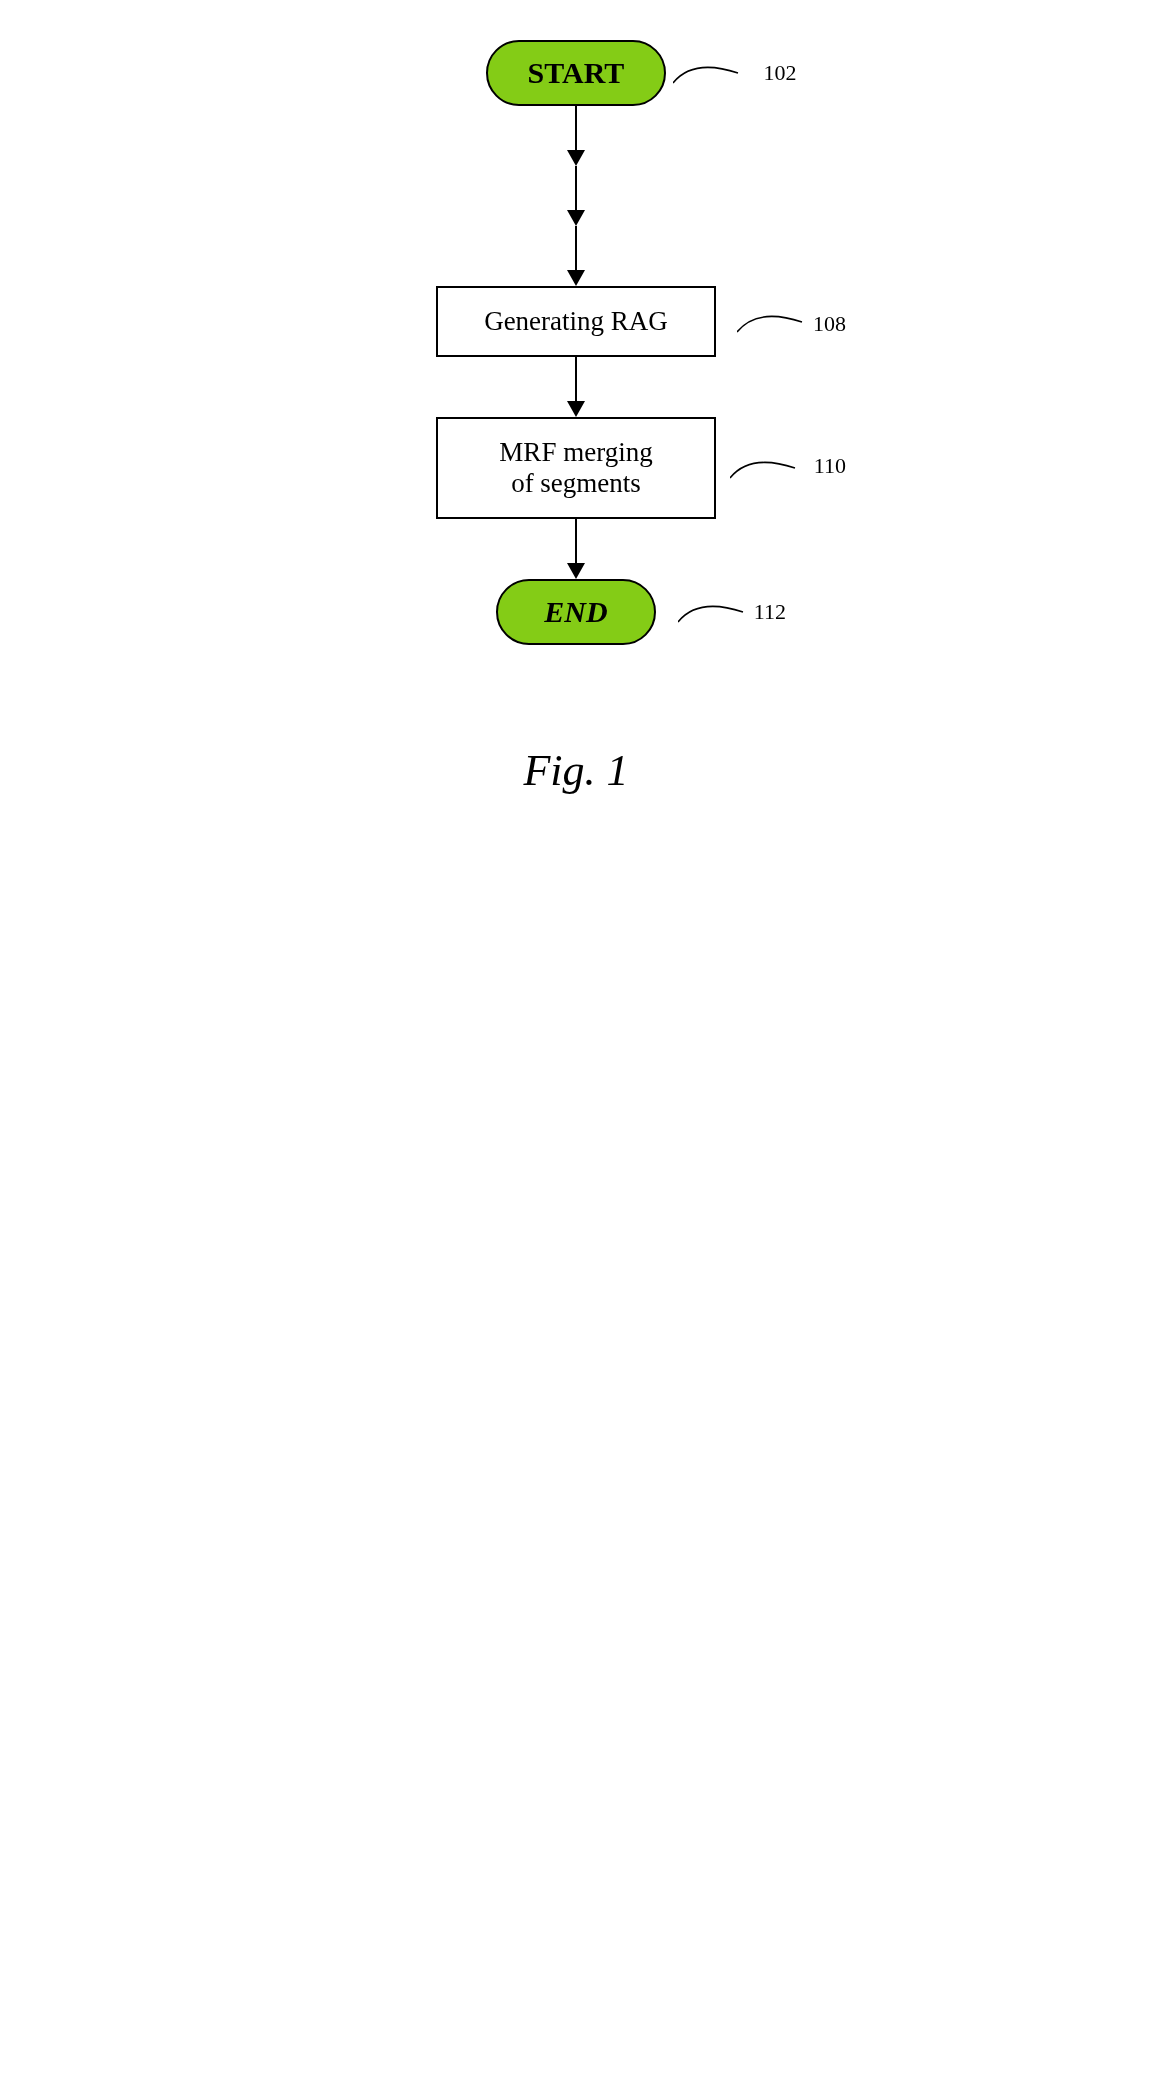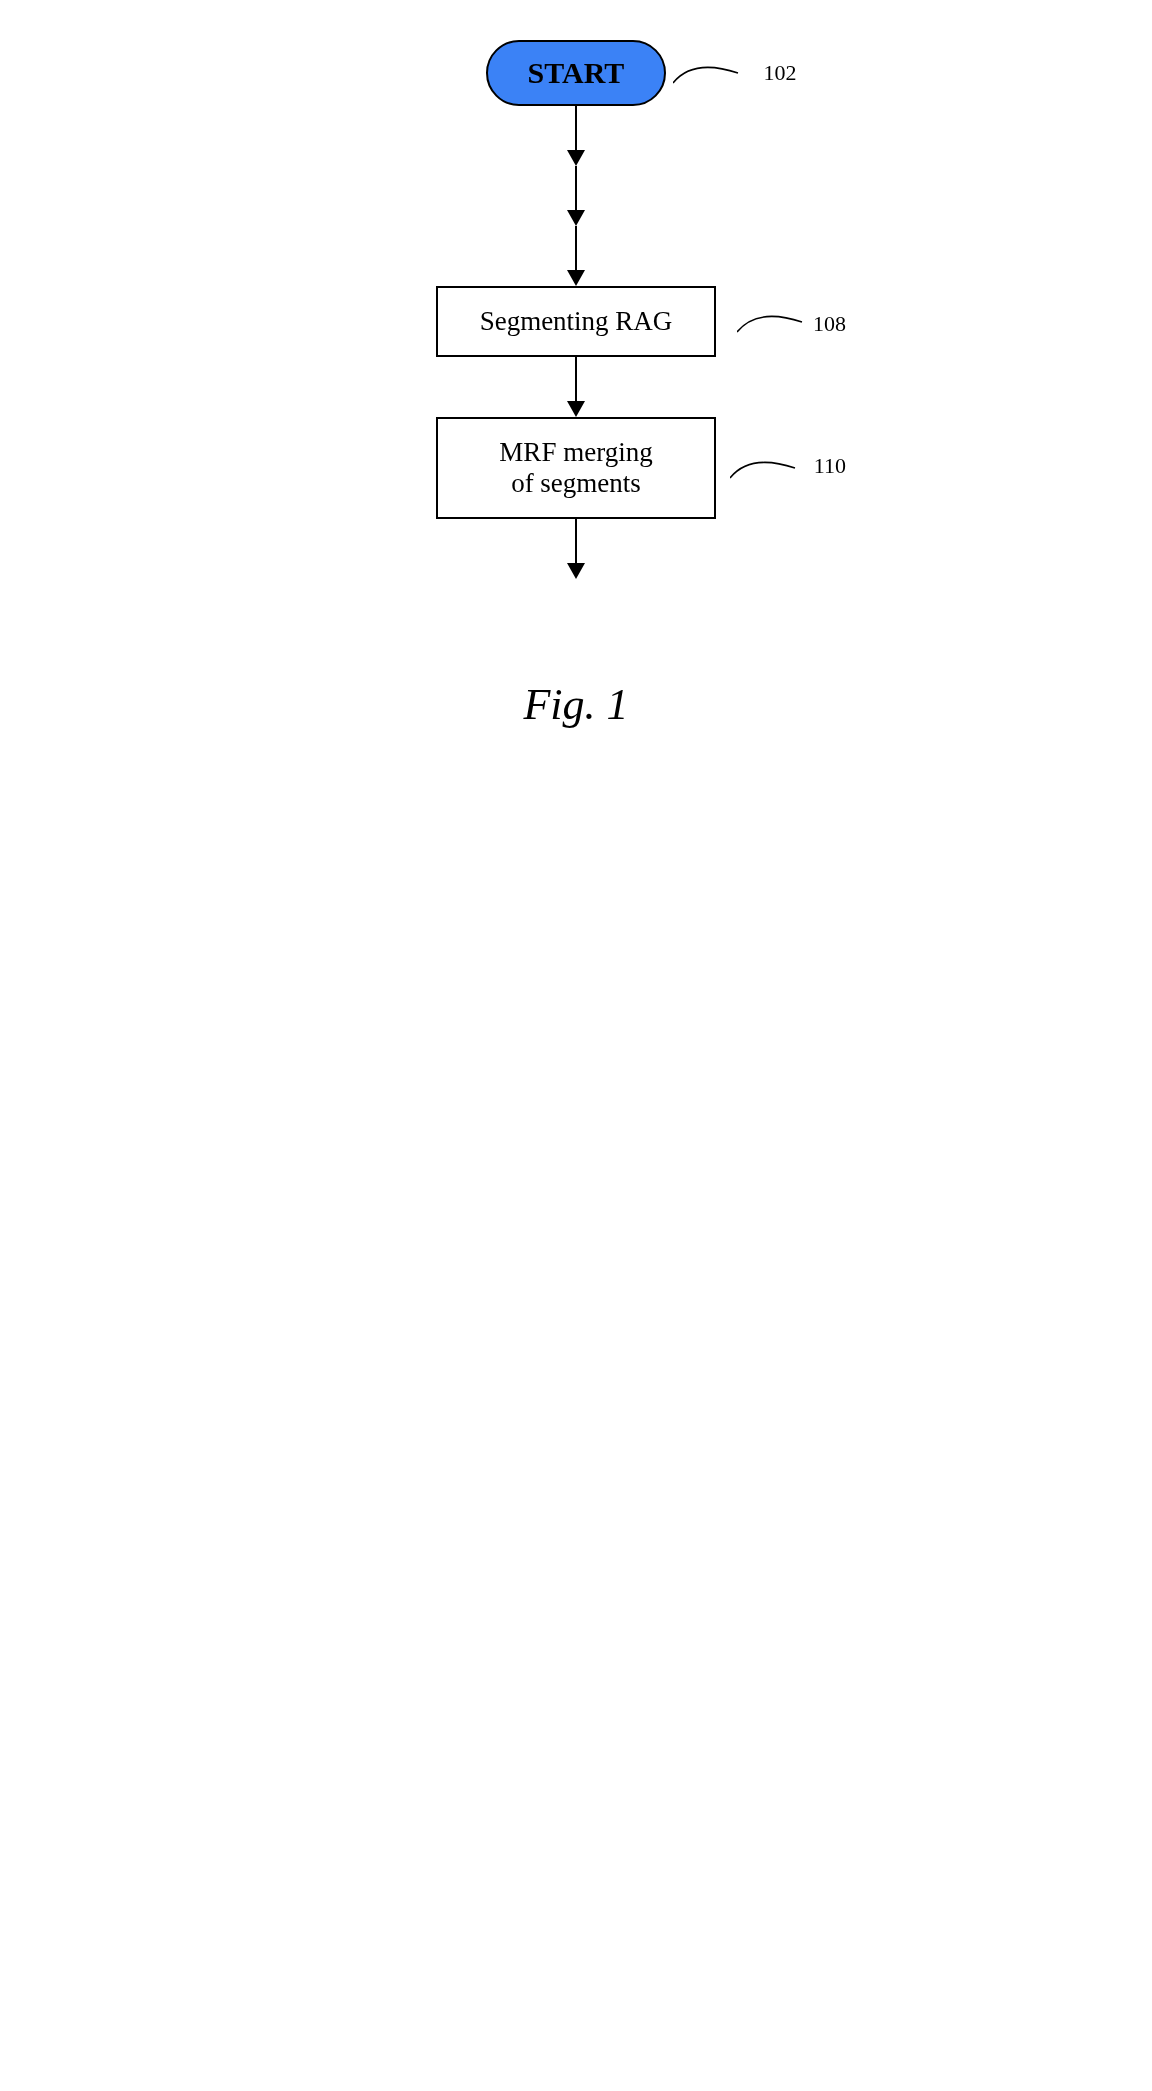--- a/index.html
+++ b/index.html
@@ -44,21 +44,21 @@
       position: relative;
     }
 
     
     .capsule {
       border: 2.5px solid #000;
       border-radius: 40px;
       padding: 14px 40px;
       font-size: 30px;
       font-weight: bold;
-      background: #3b82f6;
+      background: #84cc16;
       text-align: center;
       min-width: 160px;
     }
 
     .capsule-italic {
       font-style: italic;
       font-weight: bold;
     }
 
     
@@ -136,21 +136,21 @@
 
 
   <div class="arrow-connector">
     <div class="arrow-line"></div>
     <div class="arrow-head"></div>
   </div>
 
   <div class="node-wrapper">
     <div class="node-row">
       <div style="position:relative; display:flex; align-items:center;">
-        <div class="process-box">Segmenting RAG</div>
+        <div class="process-box">Generating RAG</div>
         <div style="position:absolute; right:-130px; display:flex; align-items:flex-end; gap:6px;">
           <svg width="70" height="30">
             <path d="M 0 25 Q 20 0 65 15" stroke="#000" stroke-width="1.5" fill="none"></path>
           </svg>
           <span style="font-size:22px;">108</span>
         </div>
       </div>
     </div>
   </div>
 
@@ -172,16 +172,29 @@
         </div>
       </div>
     </div>
   </div>
 
   <div class="arrow-connector">
     <div class="arrow-line"></div>
     <div class="arrow-head"></div>
   </div>
 
+  <div class="node-wrapper">
+    <div class="node-row">
+      <div style="position:relative; display:flex; align-items:center;">
+        <div class="capsule capsule-italic">END</div>
+        <div style="position:absolute; right:-130px; display:flex; align-items:center; gap:6px;">
+          <svg width="70" height="30">
+            <path d="M 0 25 Q 20 0 65 15" stroke="#000" stroke-width="1.5" fill="none"></path>
+          </svg>
+          <span style="font-size:22px;">112</span>
+        </div>
+      </div>
+    </div>
+  </div>
 
   <div class="fig-label">Fig. 1</div>
 
 </div>
 
 </body></html>

